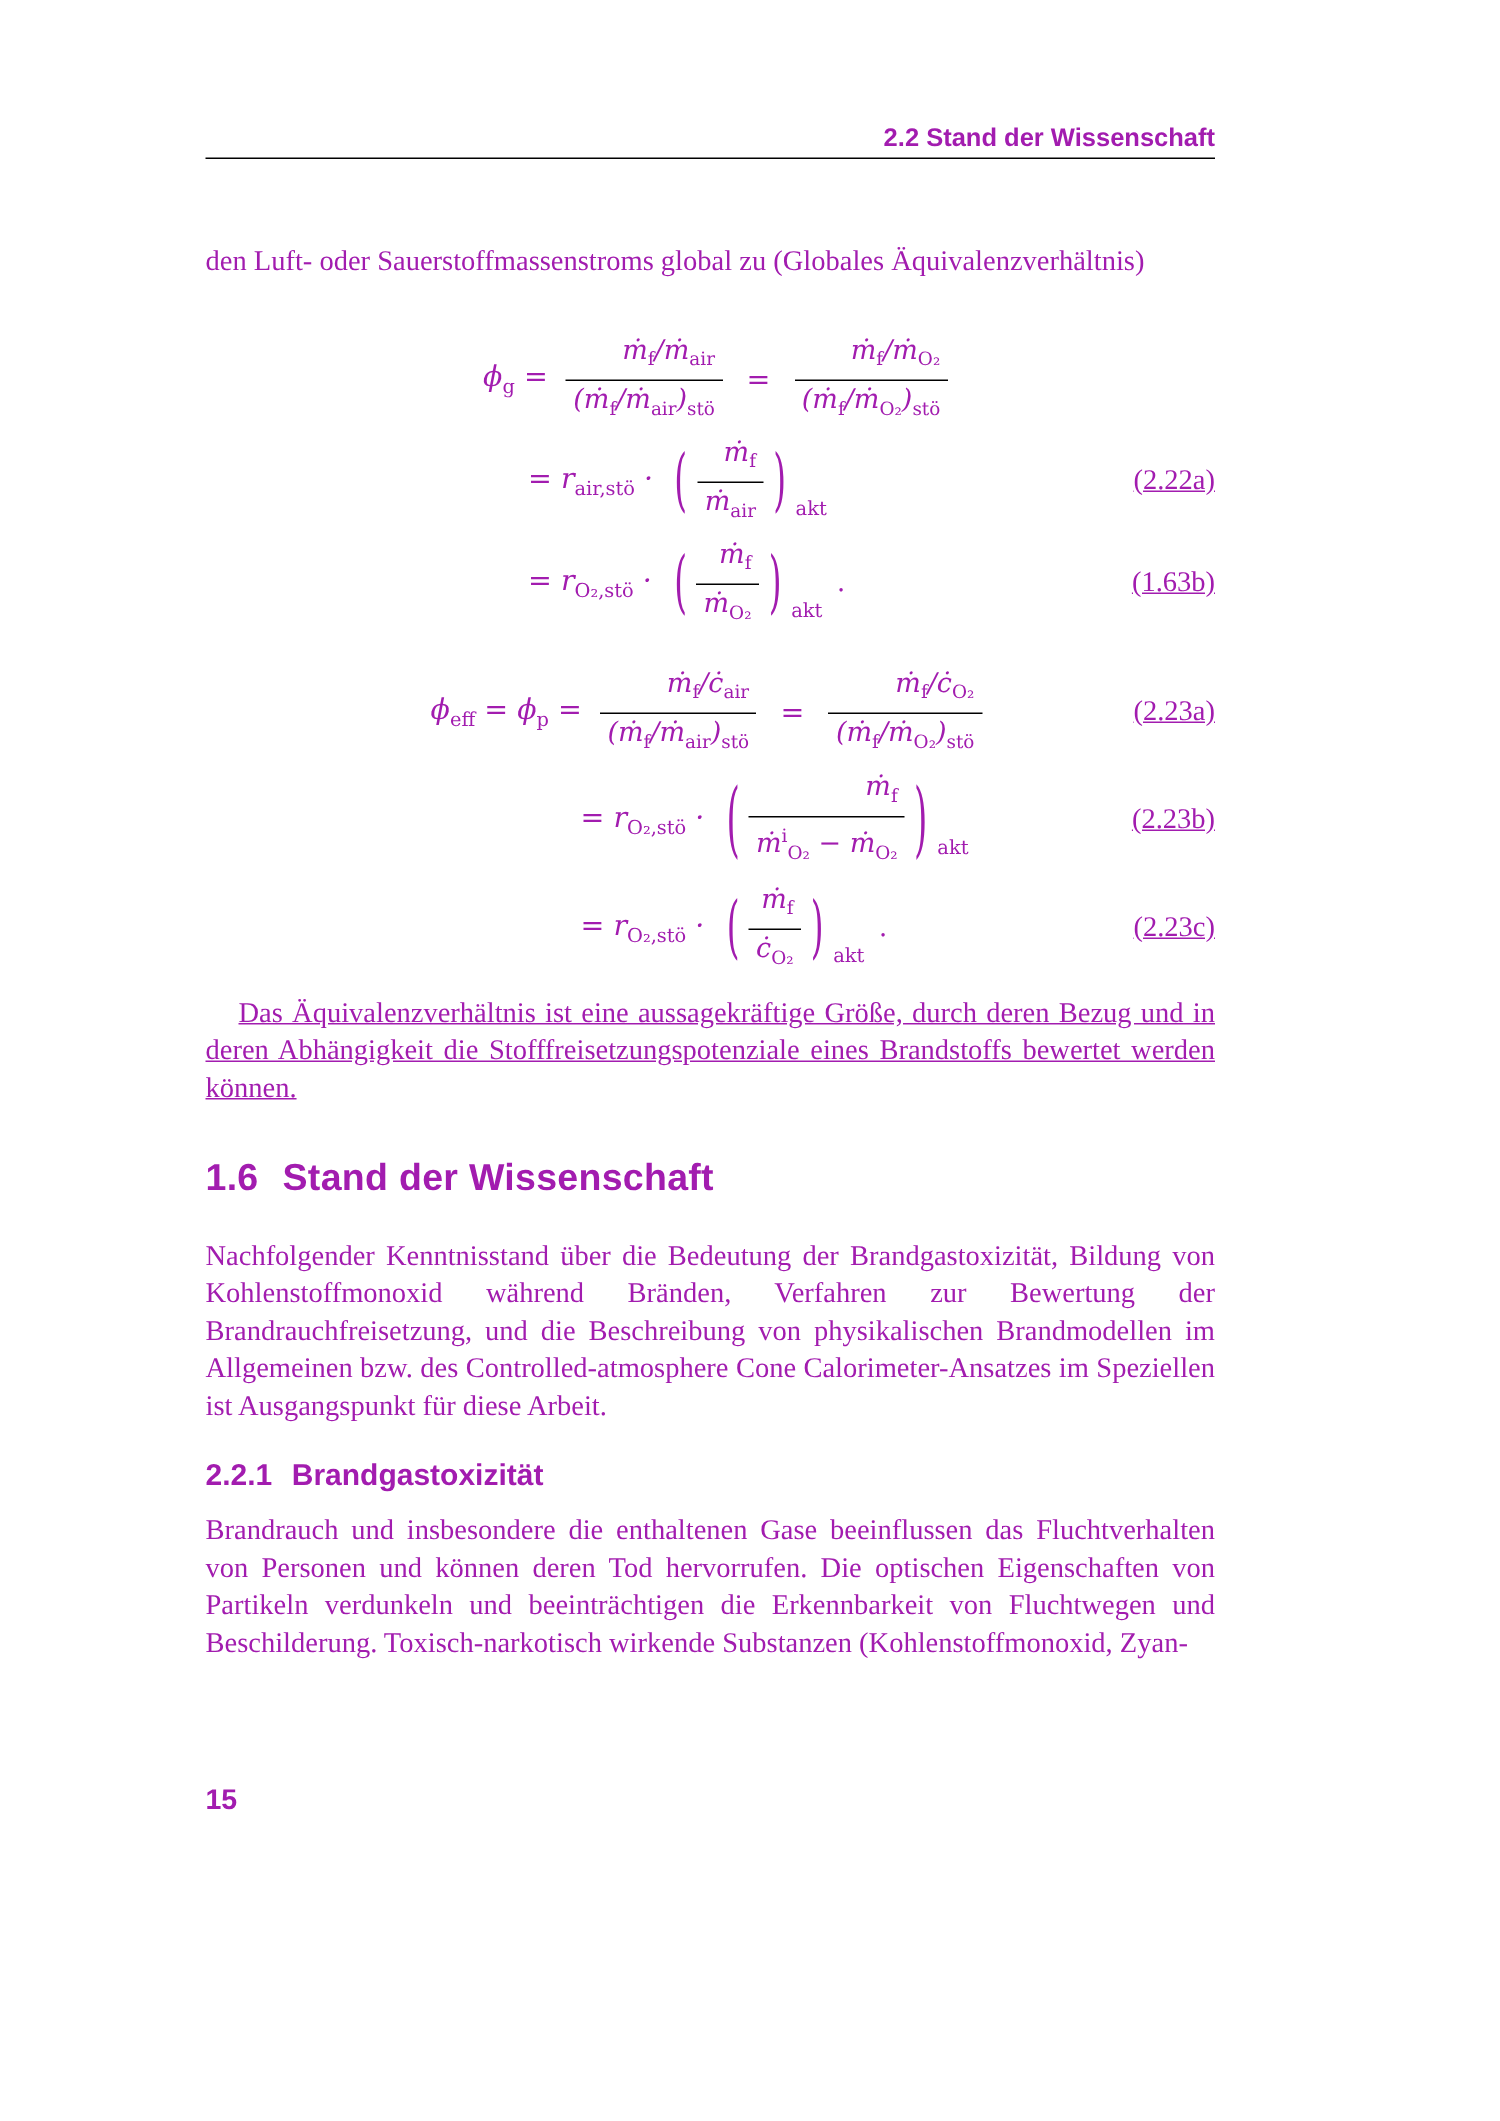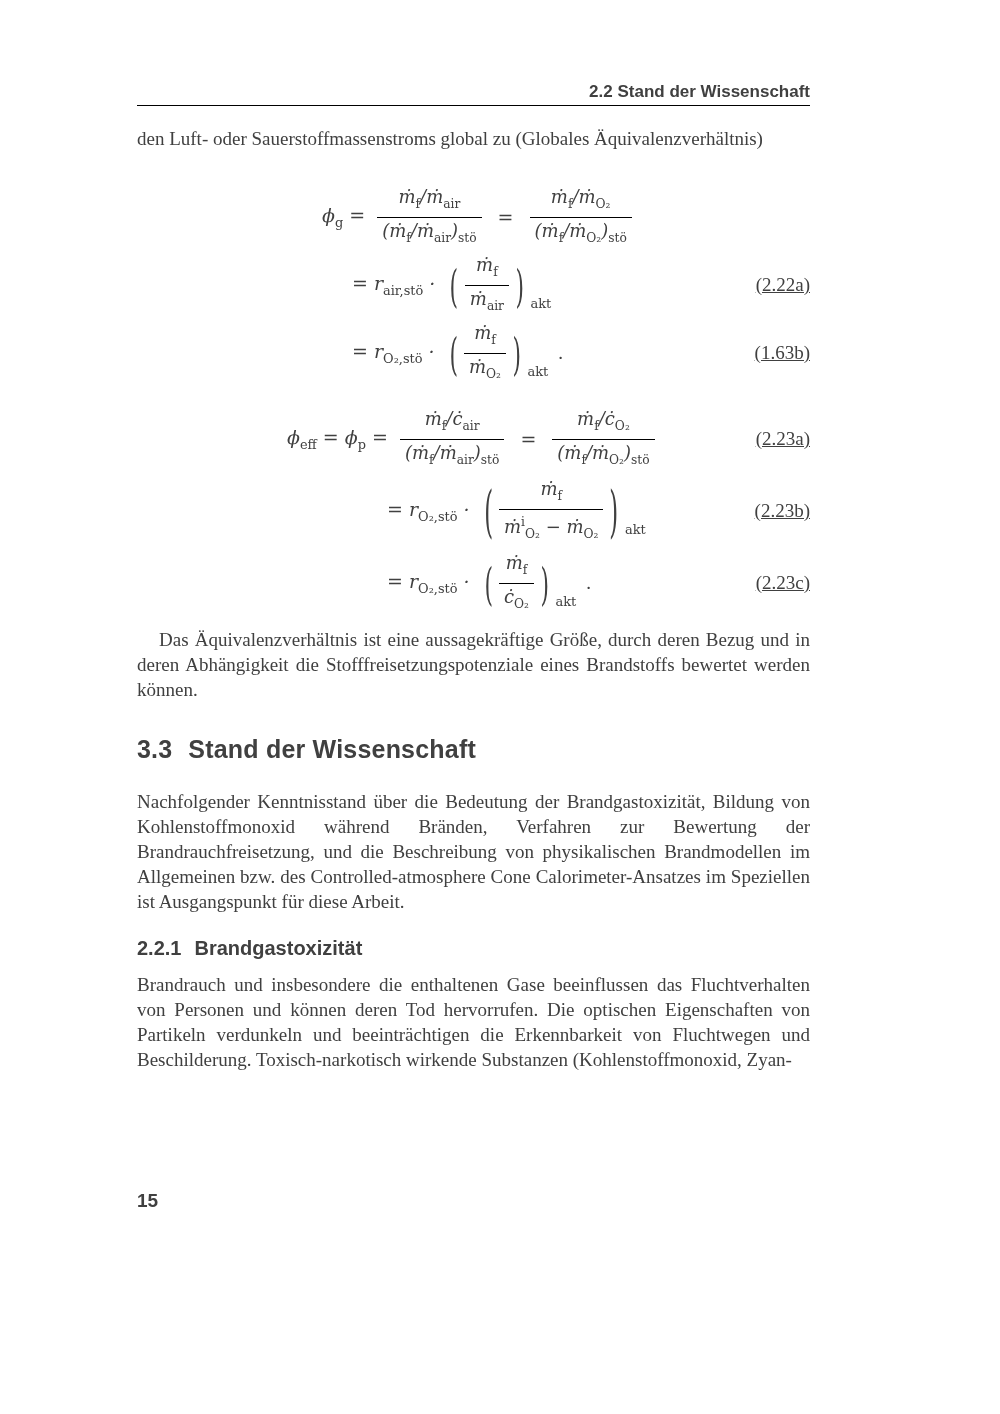--- a/index.html
+++ b/index.html
@@ -1,21 +1,21 @@
 <!DOCTYPE html>
 <html lang="de"><head>
 <meta charset="utf-8">
 <style>
   html,body{margin:0;padding:0;background:#e8e8e8;}
   .sheet{
     position:relative;
     width:1000px;height:1414px;
     background:#ffffff;
     margin:0 auto;
-    color:#404040;
+    color:#a21caf;
     font-family:"Liberation Serif", serif;
     overflow:hidden;
   }
   .content{
     position:absolute;
     left:137px; top:0;
     width:673px;
   }
   
   .running-head{
@@ -32,23 +32,23 @@
     margin:3px 0 0 0;
   }
   
   .para{
     font-size:19px;
     line-height:25px;
     text-align:justify;
     margin:0;
   }
   .indent{ text-indent:22px; }
-  .p-intro{ margin-top:20px; }
+  .p-intro{ margin-top:56px; }
   .p-effective{ margin-top:22px; }
-  .p-equivalence{ margin-top:10px; }
+  .p-equivalence{ margin-top:10px;text-decoration:underline; }
   .p-section{ margin-top:25px; }
   .p-subsection{ margin-top:12px; }
   
   .sec-head{
     margin:32px 0 0 0;
     font-family:"Liberation Sans", sans-serif;
     font-weight:bold;
     font-size:25px;
     line-height:30px;
     letter-spacing:0.2px;
@@ -79,21 +79,21 @@
   }
   .math sub, .math sup{
     font-style:normal;
     font-size:0.68em;
   }
   .pre{ margin-right:10px; white-space:nowrap; }
   .mid{ margin:0 14px; }
   .frac{
     display:inline-flex;
     flex-direction:column;
-    align-items:center;
+    align-items:flex-end;
     vertical-align:middle;
     font-size:18px;
     line-height:23px;
     margin:0 2px;
   }
   .fnum{ padding:0 5px 1px 5px; }
   .fden{ border-top:1.4px solid #000; padding:1px 5px 0 5px; }
   .bigp{
     display:inline-block;
     font-family:"DejaVu Serif", serif;
@@ -223,21 +223,21 @@
         <span class="bigp">)</span>
         <span class="psub">akt</span>
         <span class="trail">.</span>
         <span class="eq-label">(2.23c)</span>
       </div>
     </div>
 
     <p class="para indent p-equivalence">Das Äquivalenzverhältnis ist eine aussagekräftige Größe, durch deren Bezug und in deren Abhängigkeit die Stofffreisetzungspotenziale eines Brandstoffs bewertet werden können.</p>
 
     <h2 class="sec-head">
-      <span class="sec-num">3.3</span><span>Stand der Wissenschaft</span>
+      <span class="sec-num">1.6</span><span>Stand der Wissenschaft</span>
     </h2>
 
     <p class="para p-section">Nachfolgender Kenntnisstand über die Bedeutung der Brandgastoxizität, Bildung von Kohlenstoffmonoxid während Bränden, Verfahren zur Bewertung der Brandrauchfreisetzung, und die Beschreibung von physikalischen Brandmodellen im Allgemeinen bzw. des Controlled-atmosphere Cone Calorimeter-Ansatzes im Speziellen ist Ausgangspunkt für diese Arbeit.</p>
 
     <h3 class="subsec-head">
       <span class="sec-num">2.2.1</span><span>Brandgastoxizität</span>
     </h3>
 
     <p class="para p-subsection">Brandrauch und insbesondere die enthaltenen Gase beeinflussen das Fluchtverhalten von Personen und können deren Tod hervorrufen. Die optischen Eigenschaften von Partikeln verdunkeln und beeinträchtigen die Erkennbarkeit von Fluchtwegen und Beschilderung. Toxisch-narkotisch wirkende Substanzen (Kohlenstoffmonoxid, Zyan-</p>
 

